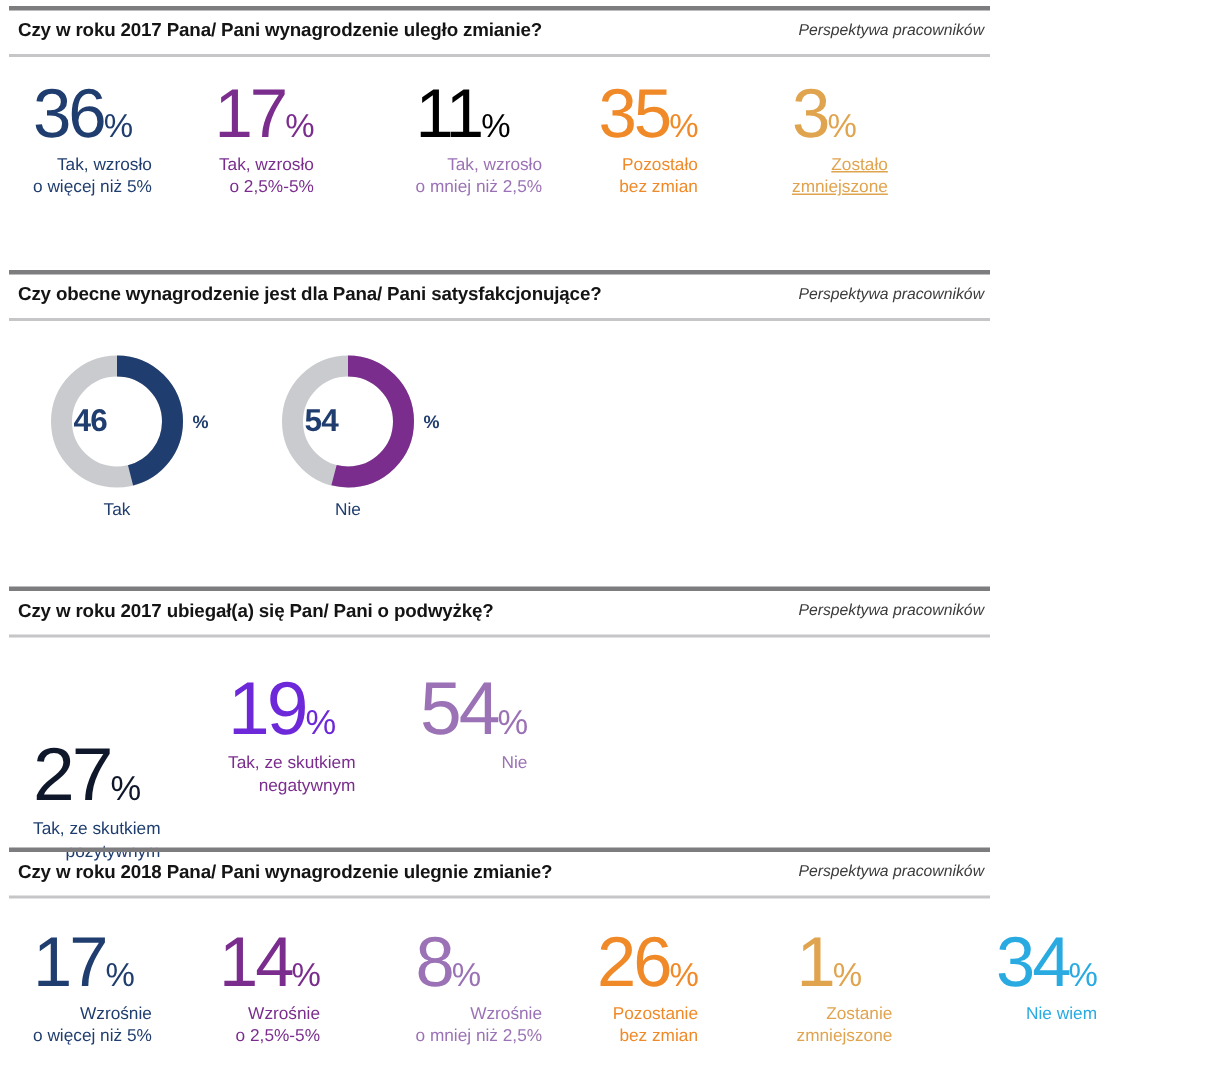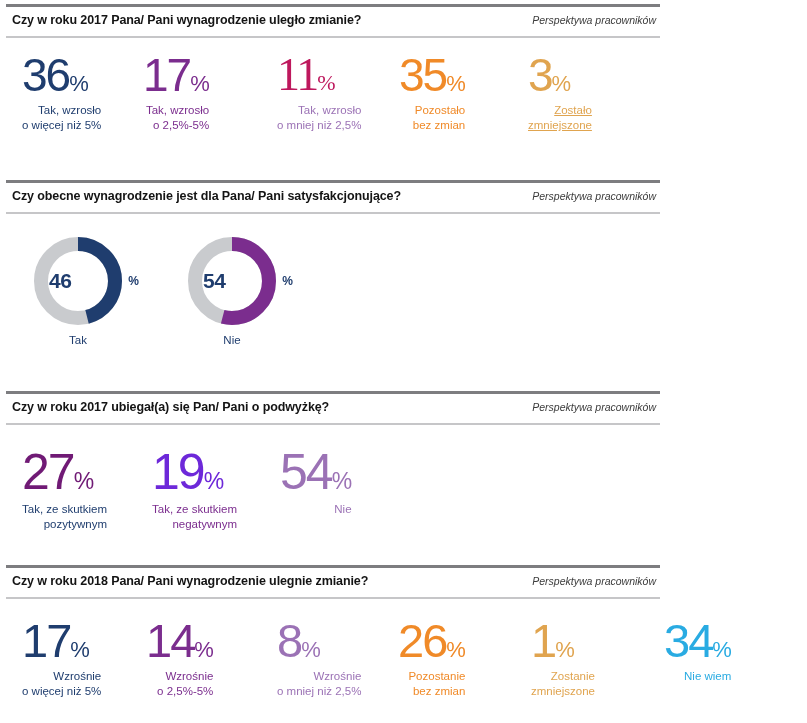--- a/index.html
+++ b/index.html
@@ -94,21 +94,21 @@
 o więcej niż 5%</div>
       </div>
       <div class="stat" style="left:143px;">
         <div class="num" style="color:#7B2D8E;">
           <span class="v">17</span><span class="pc">%</span>
         </div>
         <div class="lbl" style="color:#7B2D8E;">Tak, wzrosło
 o 2,5%-5%</div>
       </div>
       <div class="stat" style="left:277px;">
-        <div class="num" style="color:#be185d;font-family:Liberation Serif, serif;">
+        <div class="num" style="color:#000000;">
           <span class="v">11</span><span class="pc">%</span>
         </div>
         <div class="lbl" style="color:#9B72B5;">Tak, wzrosło
 o mniej niż 2,5%</div>
       </div>
       <div class="stat" style="left:399px;">
         <div class="num" style="color:#F08A28;">
           <span class="v">35</span><span class="pc">%</span>
         </div>
         <div class="lbl" style="color:#F08A28;">Pozostało
@@ -162,21 +162,21 @@
 
   <div class="section s3" style="top:391px;height:165px;">
     <div class="hdr">
       <div class="rule-top"></div>
       <div class="hdr-title">Czy w roku 2017 ubiegał(a) się Pan/ Pani o podwyżkę?</div>
       <div class="hdr-note">Perspektywa pracowników</div>
       <div class="rule-bot"></div>
     </div>
     <div class="stats" style="top:54px;">
       <div class="stat" style="left:22px;">
-        <div class="num" style="color:#701a75;">
+        <div class="num" style="color:#0f172a;margin-top:44px;">
           <span class="v">27</span><span class="pc">%</span>
         </div>
         <div class="lbl" style="color:#1F3D6E;">Tak, ze skutkiem
 pozytywnym</div>
       </div>
       <div class="stat" style="left:152px;">
         <div class="num" style="color:#6d28d9;">
           <span class="v">19</span><span class="pc">%</span>
         </div>
         <div class="lbl" style="color:#7B2D8E;">Tak, ze skutkiem

